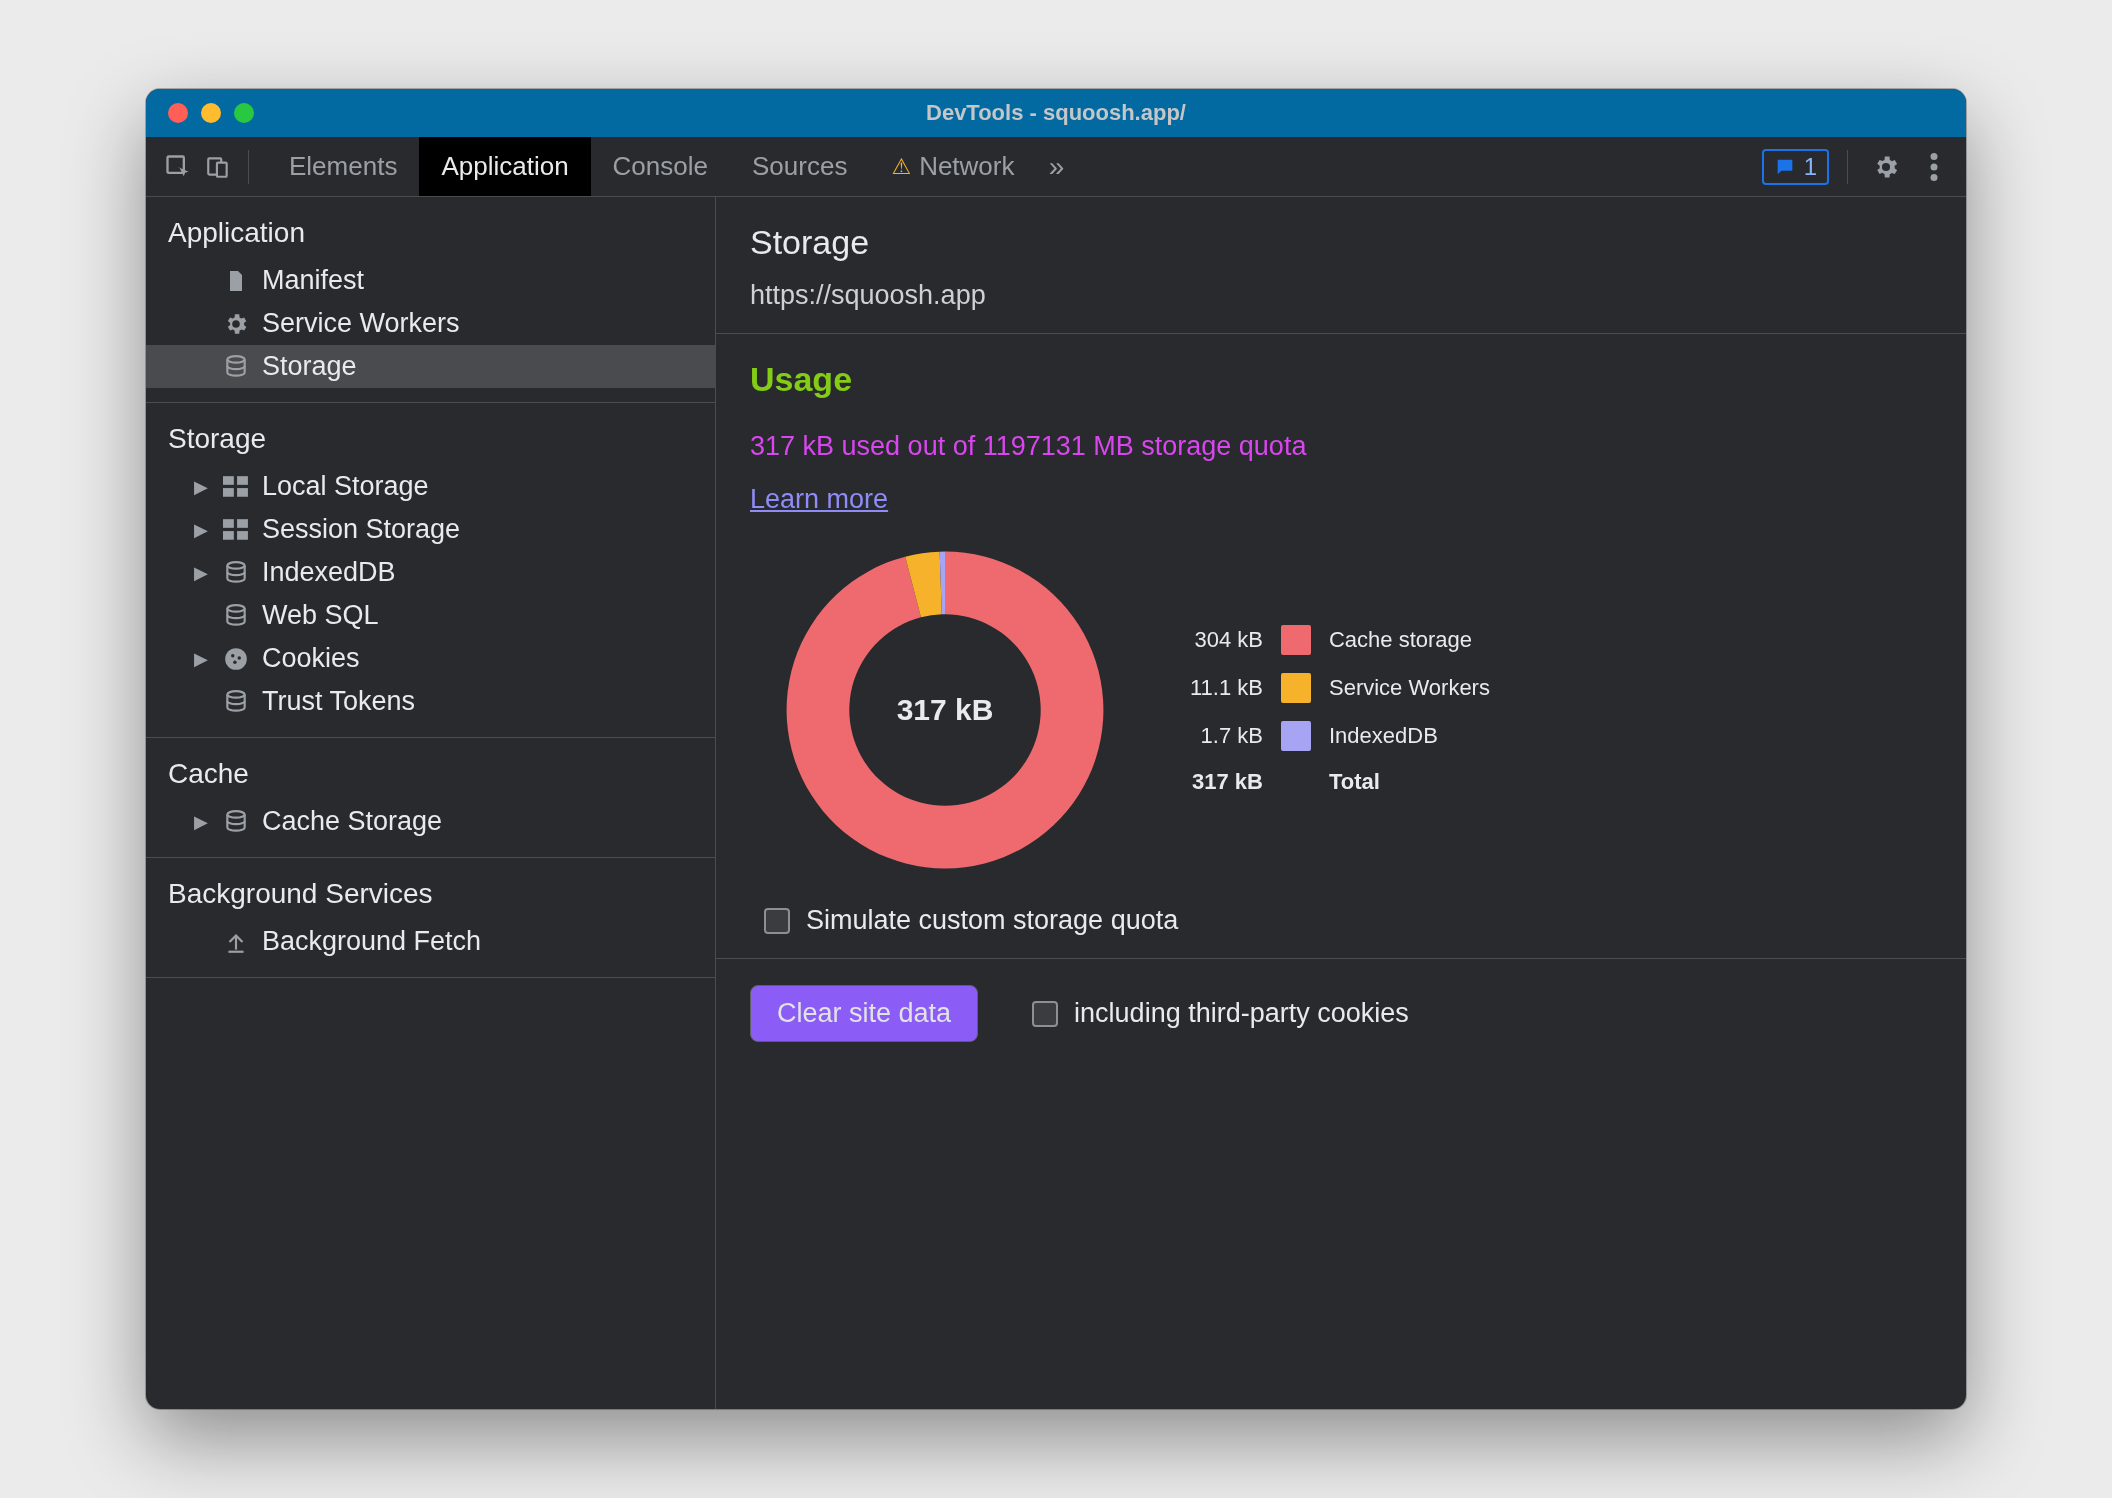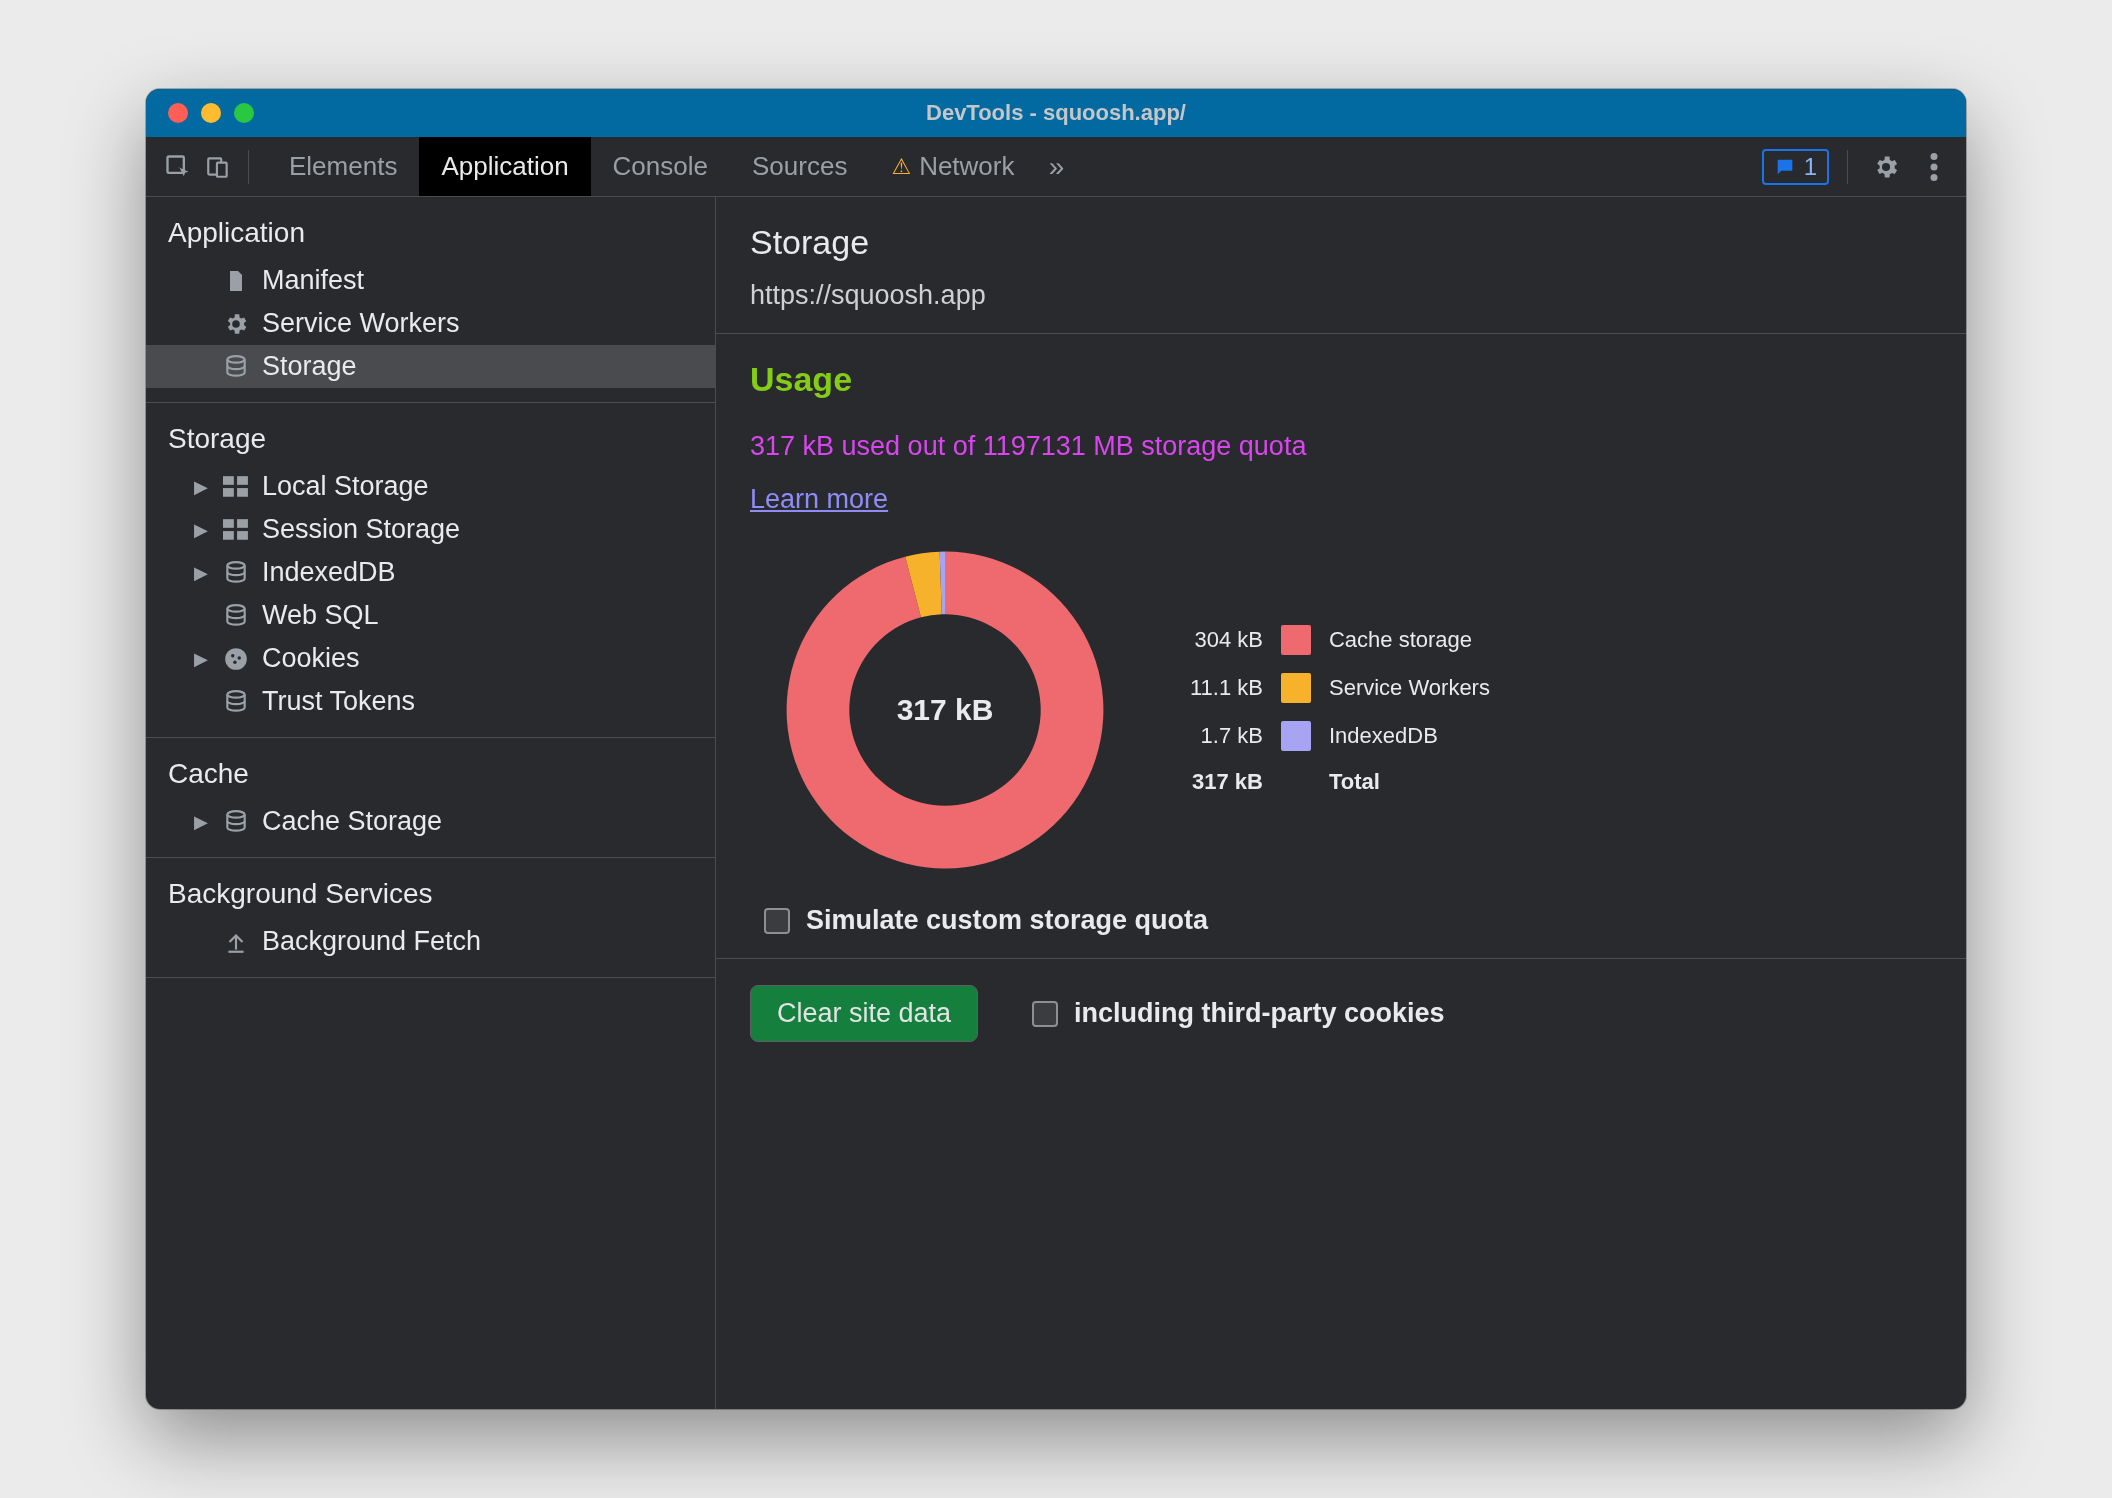--- a/index.html
+++ b/index.html
@@ -77,25 +77,25 @@
   .usage-text { font-size:27px; color:#d946ef; margin-bottom:22px;}
   .learn { color:#8f8cf8; text-decoration:underline; font-size:27px; display:inline-block; margin-bottom:22px;}
 
   .usage-row { display:flex; align-items:center; gap:80px; margin: 8px 0 30px 30px;}
   .donut-wrap { position:relative; width:330px; height:330px; }
   .donut-center { position:absolute; inset:0; display:flex; align-items:center; justify-content:center; font-size:30px; font-weight:700;}
   .legend { display:grid; grid-template-columns:auto auto auto; column-gap:18px; row-gap:18px; align-items:center; font-size:22px;}
   .legend .sz{ text-align:right; }
   .legend .sw { width:30px; height:30px; border-radius:2px; }
 
-  .chk-row { display:flex; align-items:center; gap:16px; font-size:27px; color:#e8eaed; margin-left:14px;font-weight:bold;}
+  .chk-row { display:flex; align-items:center; gap:16px; font-size:27px; color:#e8eaed; margin-left:14px;}
   .chkbox { width:26px; height:26px; border:2px solid #8d8f92; border-radius:4px; background:#3b3c3f; }
 
   .clear-row { display:flex; align-items:center; gap:40px;}
-  .btn { background:#15803d; border:1px solid #5f6063; color:#e2e3e5; font-size:27px; padding:12px 26px; border-radius:8px;text-align:right;}
+  .btn { background:#8b5cf6; border:1px solid #5f6063; color:#e2e3e5; font-size:27px; padding:12px 26px; border-radius:8px;text-align:right;}
 
   svg { display:block; }
 </style>
 </head>
 <body>
 
 <div class="window">
 
   <div class="titlebar">
     <div class="traffic">

